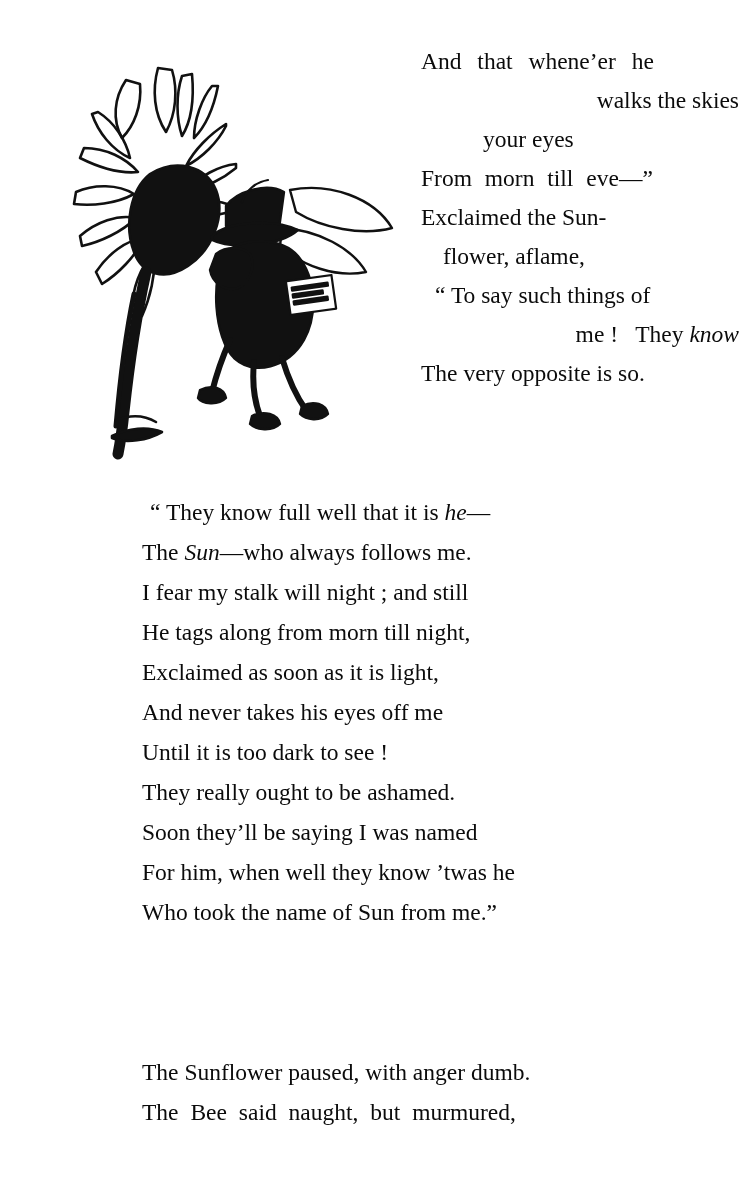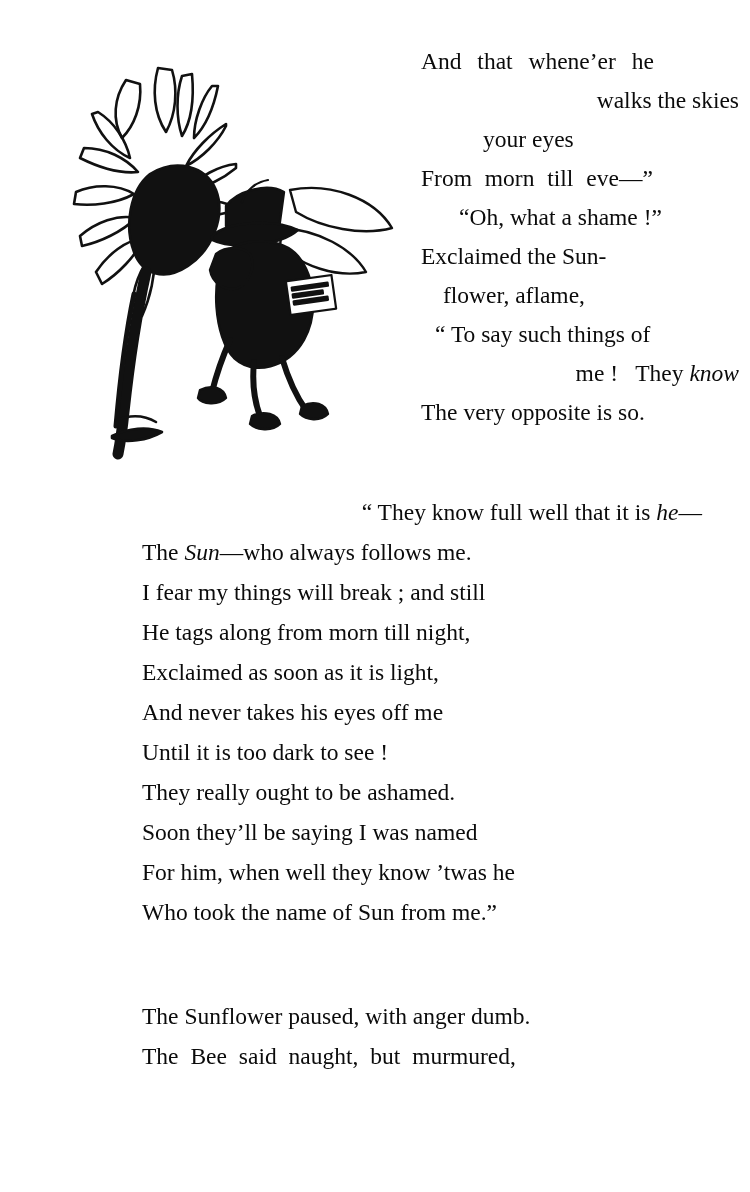--- a/index.html
+++ b/index.html
@@ -67,27 +67,27 @@
   
   .stanza-2 {
     position: absolute;
     left: 142px;
     top: 492px;
     width: 560px;
     font-size: 23.5px;
     line-height: 40px;
   }
   .stanza-2 .ln { white-space: nowrap; }
-  .s2-indent { padding-left: 8px; text-align: right; }
+  .s2-indent { padding-left: 8px; }
 
   
   .stanza-3 {
     position: absolute;
     left: 142px;
-    top: 996px;
+    top: 1052px;
     width: 580px;
     font-size: 23.5px;
     line-height: 40px;
   }
   .stanza-3 .ln { white-space: nowrap; }
   .s3-just { word-spacing: 6px; }
   .s3-indent { padding-left: 58px; }
 
   i.it { font-style: italic; }
 </style>
@@ -155,33 +155,32 @@
           <path d="M212 162 C216 150 226 142 238 140" fill="none" stroke-width="2.2"></path>
         </g>
       </svg>
     </div>
 
     <div class="stanza-1">
       <div class="ln just-1">And that whene’er he</div>
       <div class="ln indent-2">walks the skies</div>
       <div class="ln indent-5">your eyes</div>
       <div class="ln just-2">From  morn till eve—”</div>
-      <div class="ln indent-1">“Oh, what a shame !”</div>
       <div class="ln">Exclaimed    the    Sun-</div>
       <div class="ln indent-3">flower, aflame,</div>
       <div class="ln indent-4">“ To say such things of</div>
       <div class="ln indent-2">me !&nbsp;&nbsp; They <i class="it">know</i></div>
       <div class="ln">The very opposite is so.</div>
     </div>
   </div>
 
   <div class="stanza-2">
     <div class="ln s2-indent">“ They know full well that it is <i class="it">he</i>—</div>
     <div class="ln">The <i class="it">Sun</i>—who always follows me.</div>
-    <div class="ln">I fear my things will break ; and still</div>
+    <div class="ln">I fear my stalk will night ; and still</div>
     <div class="ln">He tags along from morn till night,</div>
     <div class="ln">Exclaimed as soon as it is light,</div>
     <div class="ln">And never takes his eyes off me</div>
     <div class="ln">Until it is too dark to see !</div>
     <div class="ln">They really ought to be ashamed.</div>
     <div class="ln">Soon they’ll be saying I was named</div>
     <div class="ln">For him, when well they know ’twas he</div>
     <div class="ln">Who took the name of Sun from me.”</div>
   </div>
 

